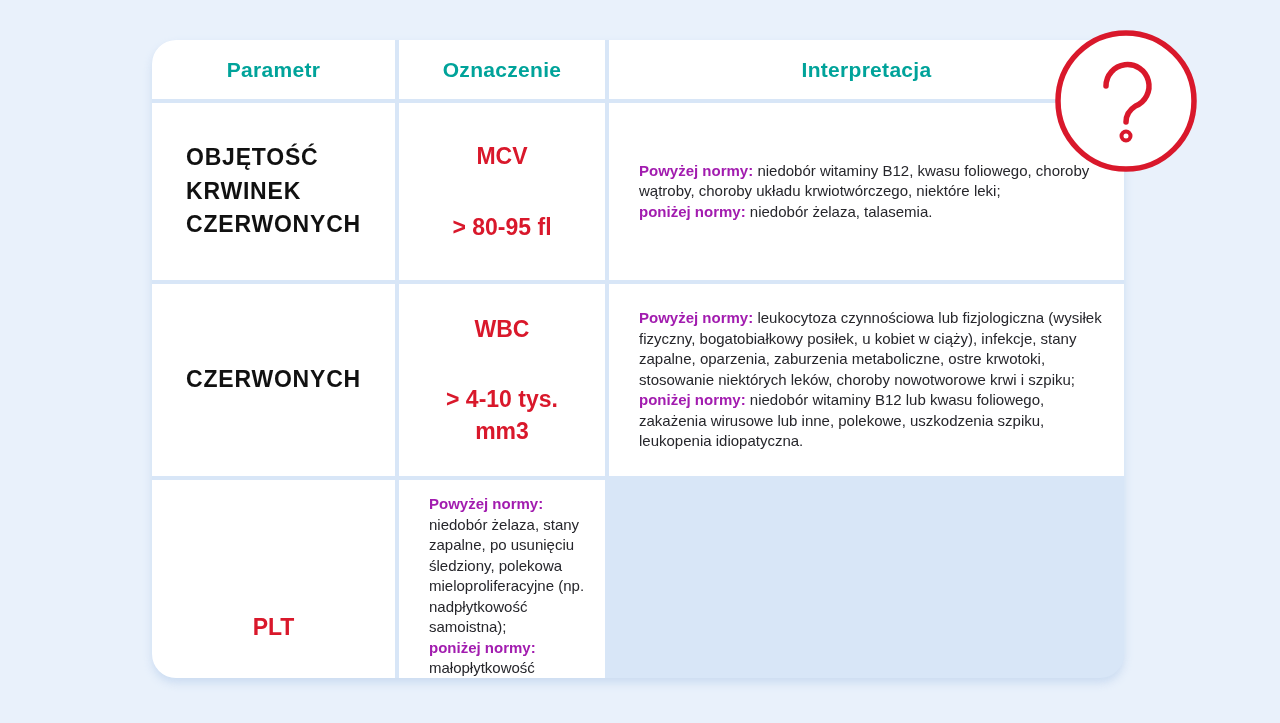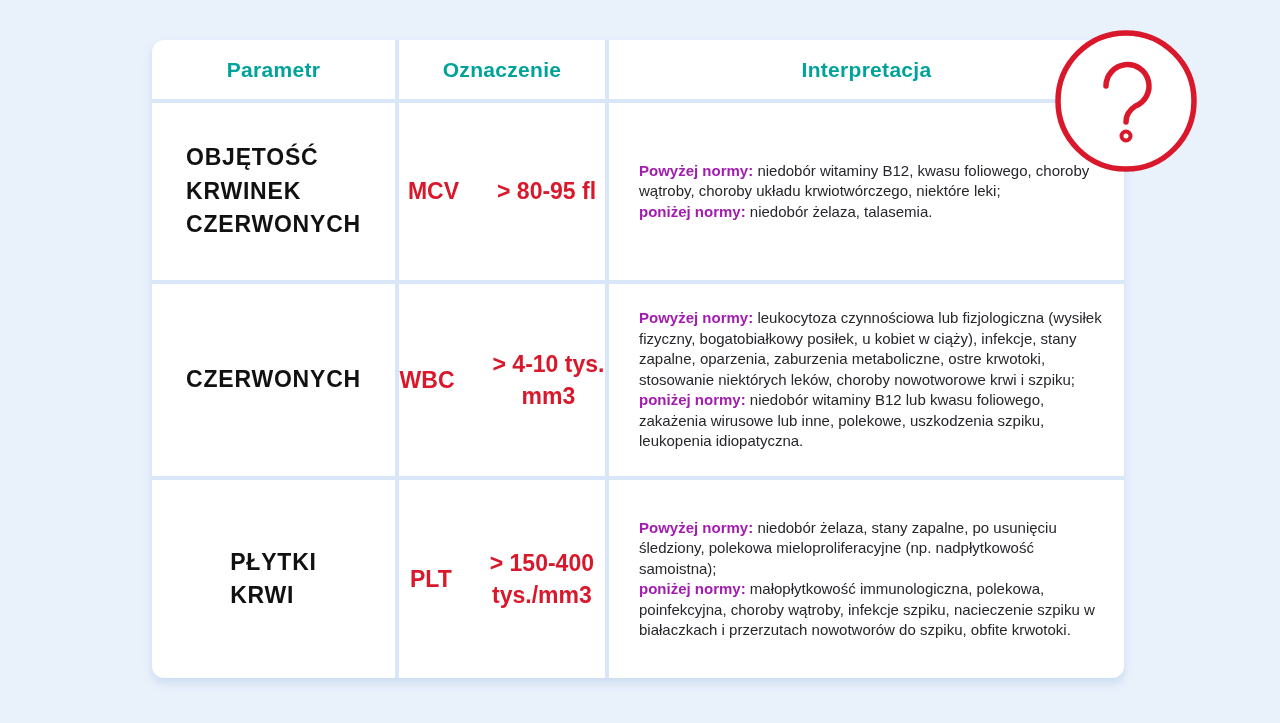--- a/index.html
+++ b/index.html
@@ -18,21 +18,21 @@
     position: absolute;
     inset: 0;
   }
   .table-card {
     position: absolute;
     left: 152px;
     top: 40px;
     width: 972px;
     height: 638px;
     background: #d8e6f7;
-    border-radius: 12px;
+    border-radius: 24px;
     overflow: hidden;
     box-shadow: 0 5px 8px rgba(168, 196, 230, 0.45);
     display: grid;
     grid-template-columns: 243px 206px 1fr;
     grid-template-rows: 59px 177px 192px 1fr;
     gap: 4px;
   }
   .cell {
     background: #ffffff;
     display: flex;
@@ -48,21 +48,21 @@
   .param-cell {
     color: #111111;
     font-weight: 700;
     font-size: 23px;
     letter-spacing: 0.8px;
     text-align: left;
     white-space: pre-line;
     line-height: 1.45;
   }
   .desig-cell {
-    flex-direction: row;
+    flex-direction: column;
     color: #d9182b;
     font-weight: 700;
     font-size: 23px;
     text-align: center;
     white-space: pre-line;
     line-height: 1.4;
     gap: 38px;
   }
   .interp-cell {
     justify-content: flex-start;
@@ -131,24 +131,20 @@
       <span>&gt; 4-10 tys.
 mm3</span>
     </div>
     <div class="cell interp-cell">
       <div class="interp-inner">
         <p><span class="norm-label">Powyżej normy:</span> <span>leukocytoza czynnościowa lub fizjologiczna (wysiłek fizyczny, bogatobiałkowy posiłek, u kobiet w ciąży), infekcje, stany zapalne, oparzenia, zaburzenia metaboliczne, ostre krwotoki, stosowanie niektórych leków, choroby nowotworowe krwi i szpiku;</span></p>
         <p><span class="norm-label">poniżej normy:</span> <span>niedobór witaminy B12 lub kwasu foliowego, zakażenia wirusowe lub inne, polekowe, uszkodzenia szpiku, leukopenia idiopatyczna.</span></p>
       </div>
     </div>
 
-    <div class="cell param-cell">
-      <span>PŁYTKI
-KRWI</span>
-    </div>
     <div class="cell desig-cell">
       <span>PLT</span>
       <span>&gt; 150-400
 tys./mm3</span>
     </div>
     <div class="cell interp-cell">
       <div class="interp-inner">
         <p><span class="norm-label">Powyżej normy:</span> <span>niedobór żelaza, stany zapalne, po usunięciu śledziony, polekowa mieloproliferacyjne (np. nadpłytkowość samoistna);</span></p>
         <p><span class="norm-label">poniżej normy:</span> <span>małopłytkowość immunologiczna, polekowa, poinfekcyjna, choroby wątroby, infekcje szpiku, nacieczenie szpiku w białaczkach i przerzutach nowotworów do szpiku, obfite krwotoki.</span></p>
       </div>

